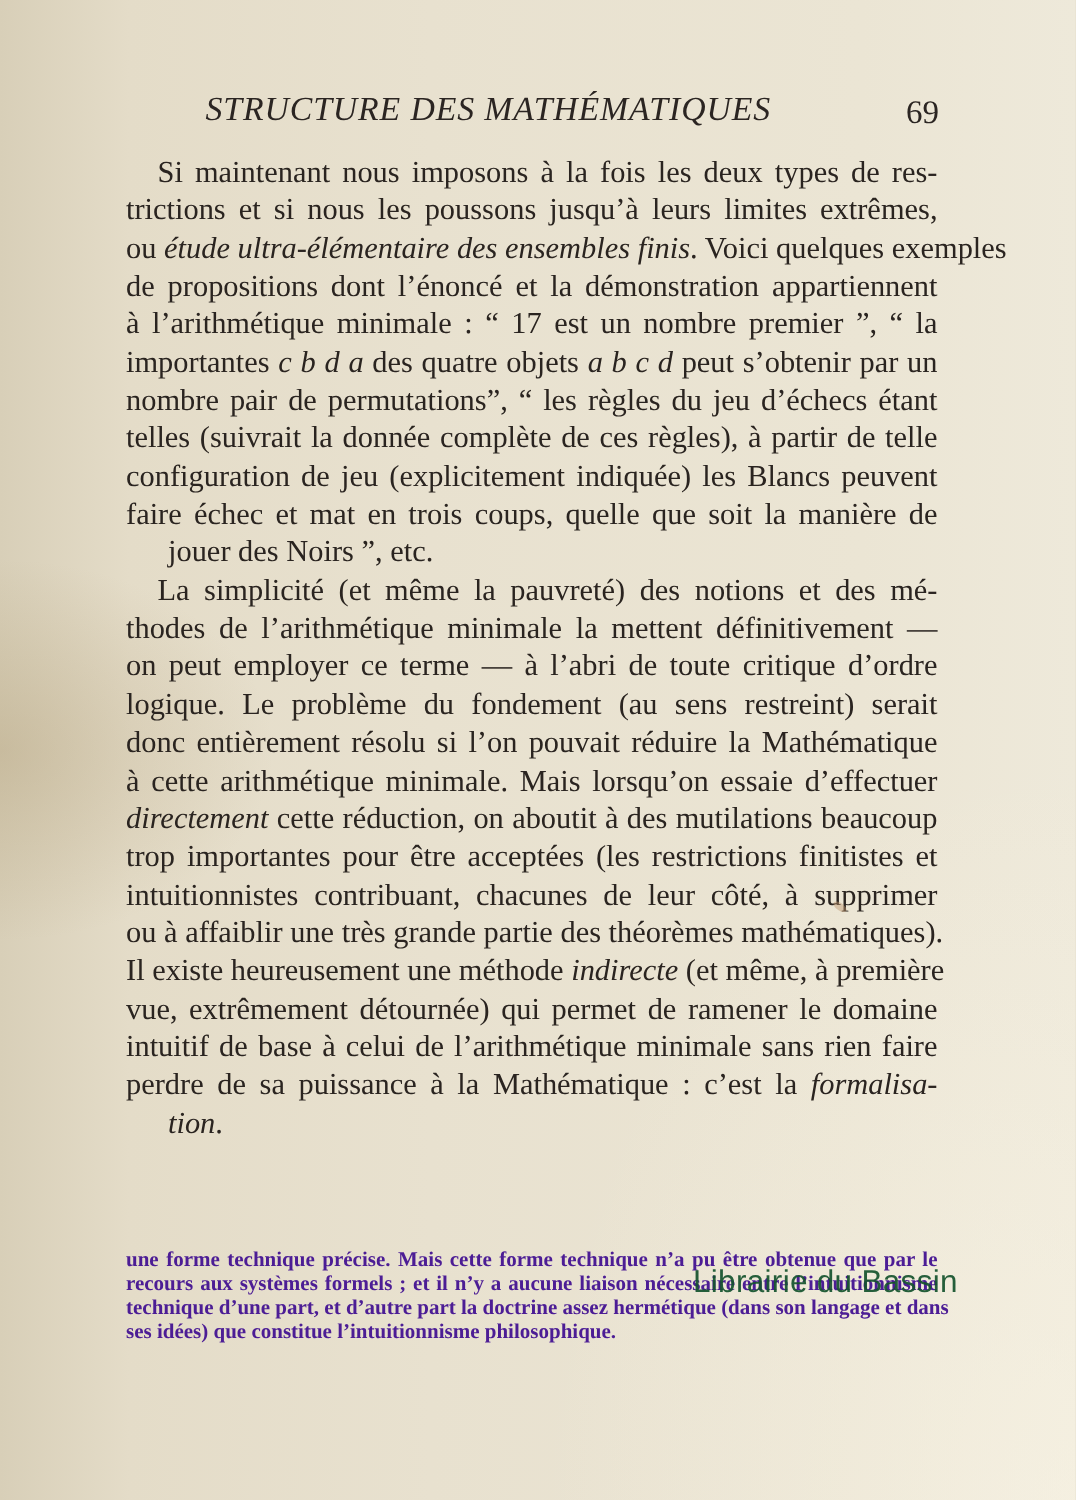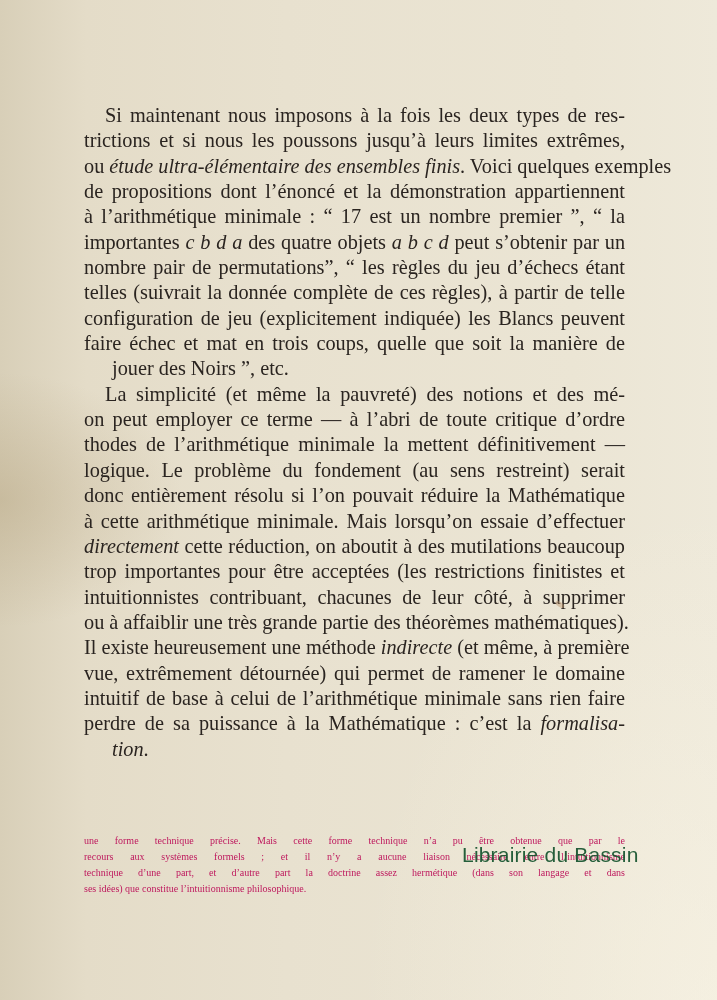--- a/index.html
+++ b/index.html
@@ -70,25 +70,26 @@
     .notes {
       position: absolute;
       left: 84px;
       top: 833px;
       width: 541px;
     }
     .note-line {
       display: block;
       height: 16px;
       line-height: 16px;
-      font-size: 10px;
+      font-size: 14px;
       white-space: nowrap;
       text-align: justify;
       text-align-last: justify;
-      color: #be185d;
+      color: #4c1d95;
+      font-weight: bold;
     }
     .note-line.last { text-align-last: left; }
     .watermark {
       position: absolute;
       left: 462px;
       top: 843px;
       font-family: "Liberation Sans", "DejaVu Sans", sans-serif;
       font-size: 21px;
       color: #1c4fe0;
       opacity: 0.92;
@@ -104,39 +105,43 @@
       background: rgba(190,150,110,0.45);
       border-radius: 50%;
       transform: rotate(35deg);
     }
   </style>
 </head>
 <body>
 
 <div class="page">
 
+  <div class="running-head">
+    <span class="running-title">STRUCTURE DES MATHÉMATIQUES</span>
+    <span class="page-number">69</span>
+  </div>
 
   <div class="body-text" id="body-text">
       <div>
         <span class="line indent"><span>Si maintenant nous imposons à la fois les deux types de res-</span></span>
         <span class="line"><span>trictions et si nous les poussons jusqu’à leurs limites extrêmes,</span></span>
         <span class="line"><span>ou </span><em>étude ultra-élémentaire des ensembles finis</em><span>. Voici quelques exemples</span></span>
         <span class="line"><span>de propositions dont l’énoncé et la démonstration appartiennent</span></span>
         <span class="line"><span>à l’arithmétique minimale : “ 17 est un nombre premier ”, “ la</span></span>
         <span class="line"><span>importantes </span><em>c b d a</em><span> des quatre objets </span><em>a b c d</em><span> peut s’obtenir par un</span></span>
         <span class="line"><span>nombre pair de permutations”, “ les règles du jeu d’échecs étant</span></span>
         <span class="line"><span>telles (suivrait la donnée complète de ces règles), à partir de telle</span></span>
         <span class="line"><span>configuration de jeu (explicitement indiquée) les Blancs peuvent</span></span>
         <span class="line"><span>faire échec et mat en trois coups, quelle que soit la manière de</span></span>
         <span class="line last"><span>jouer des Noirs ”, etc.</span></span>
       </div>
       <div>
         <span class="line indent"><span>La simplicité (et même la pauvreté) des notions et des mé-</span></span>
+        <span class="line"><span>thodes de l’arithmétique minimale la mettent définitivement —</span></span>
         <span class="line"><span>on peut employer ce terme — à l’abri de toute critique d’ordre</span></span>
-        <span class="line"><span>thodes de l’arithmétique minimale la mettent définitivement —</span></span>
         <span class="line"><span>logique. Le problème du fondement (au sens restreint) serait</span></span>
         <span class="line"><span>donc entièrement résolu si l’on pouvait réduire la Mathématique</span></span>
         <span class="line"><span>à cette arithmétique minimale. Mais lorsqu’on essaie d’effectuer</span></span>
         <span class="line"><em>directement</em><span> cette réduction, on aboutit à des mutilations beaucoup</span></span>
         <span class="line"><span>trop importantes pour être acceptées (les restrictions finitistes et</span></span>
         <span class="line"><span>intuitionnistes contribuant, chacunes de leur côté, à supprimer</span></span>
         <span class="line"><span>ou à affaiblir une très grande partie des théorèmes mathématiques).</span></span>
         <span class="line"><span>Il existe heureusement une méthode </span><em>indirecte</em><span> (et même, à première</span></span>
         <span class="line"><span>vue, extrêmement détournée) qui permet de ramener le domaine</span></span>
         <span class="line"><span>intuitif de base à celui de l’arithmétique minimale sans rien faire</span></span>

